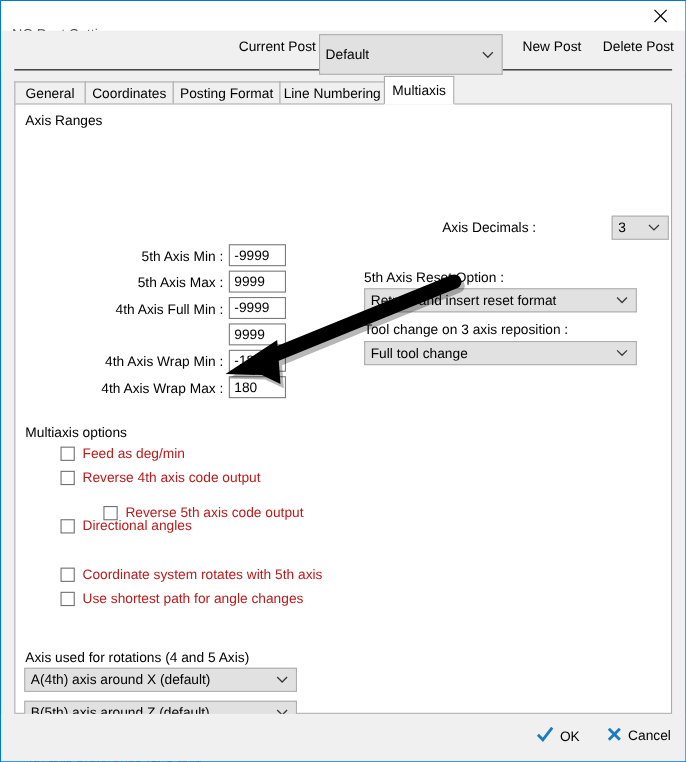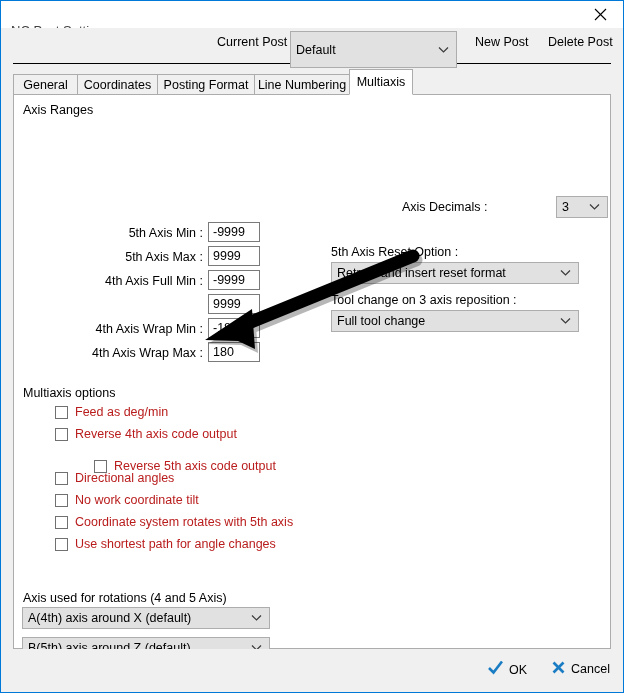--- a/index.html
+++ b/index.html
@@ -328,24 +328,20 @@
       <span class="cb-box"></span>
       <span class="cb-label">Reverse 4th axis code output</span>
     </div>
     <div class="cb-row" style="top:363px;margin-left:39px;">
       <span class="cb-box"></span>
       <span class="cb-label">Reverse 5th axis code output</span>
     </div>
     <div class="cb-row" style="top:375px;">
       <span class="cb-box"></span>
       <span class="cb-label">Directional angles</span>
-    </div>
-    <div class="cb-row" style="top:397px;">
-      <span class="cb-box"></span>
-      <span class="cb-label">No work coordinate tilt</span>
     </div>
     <div class="cb-row" style="top:419px;">
       <span class="cb-box"></span>
       <span class="cb-label">Coordinate system rotates with 5th axis</span>
     </div>
     <div class="cb-row" style="top:441px;">
       <span class="cb-box"></span>
       <span class="cb-label">Use shortest path for angle changes</span>
     </div>
 

